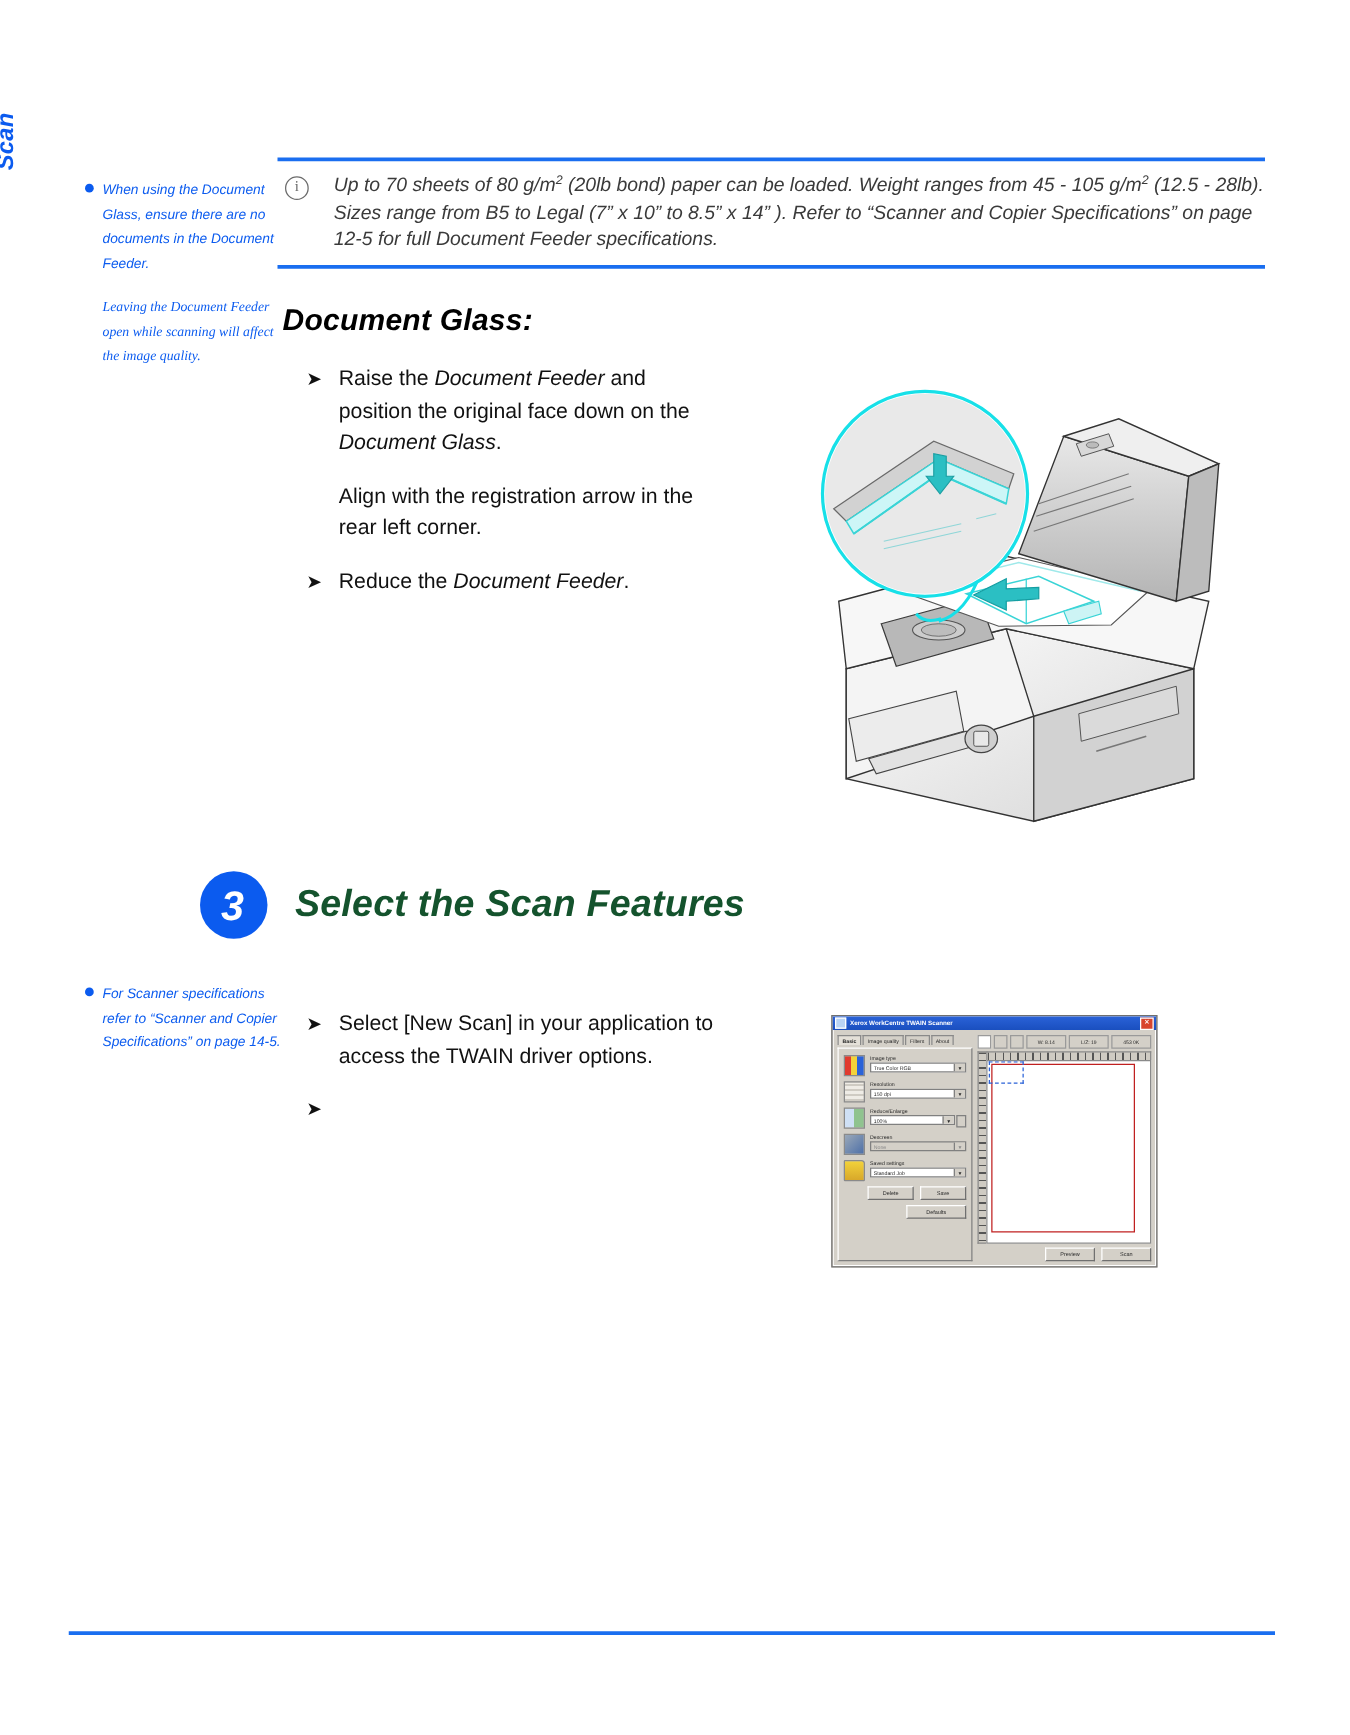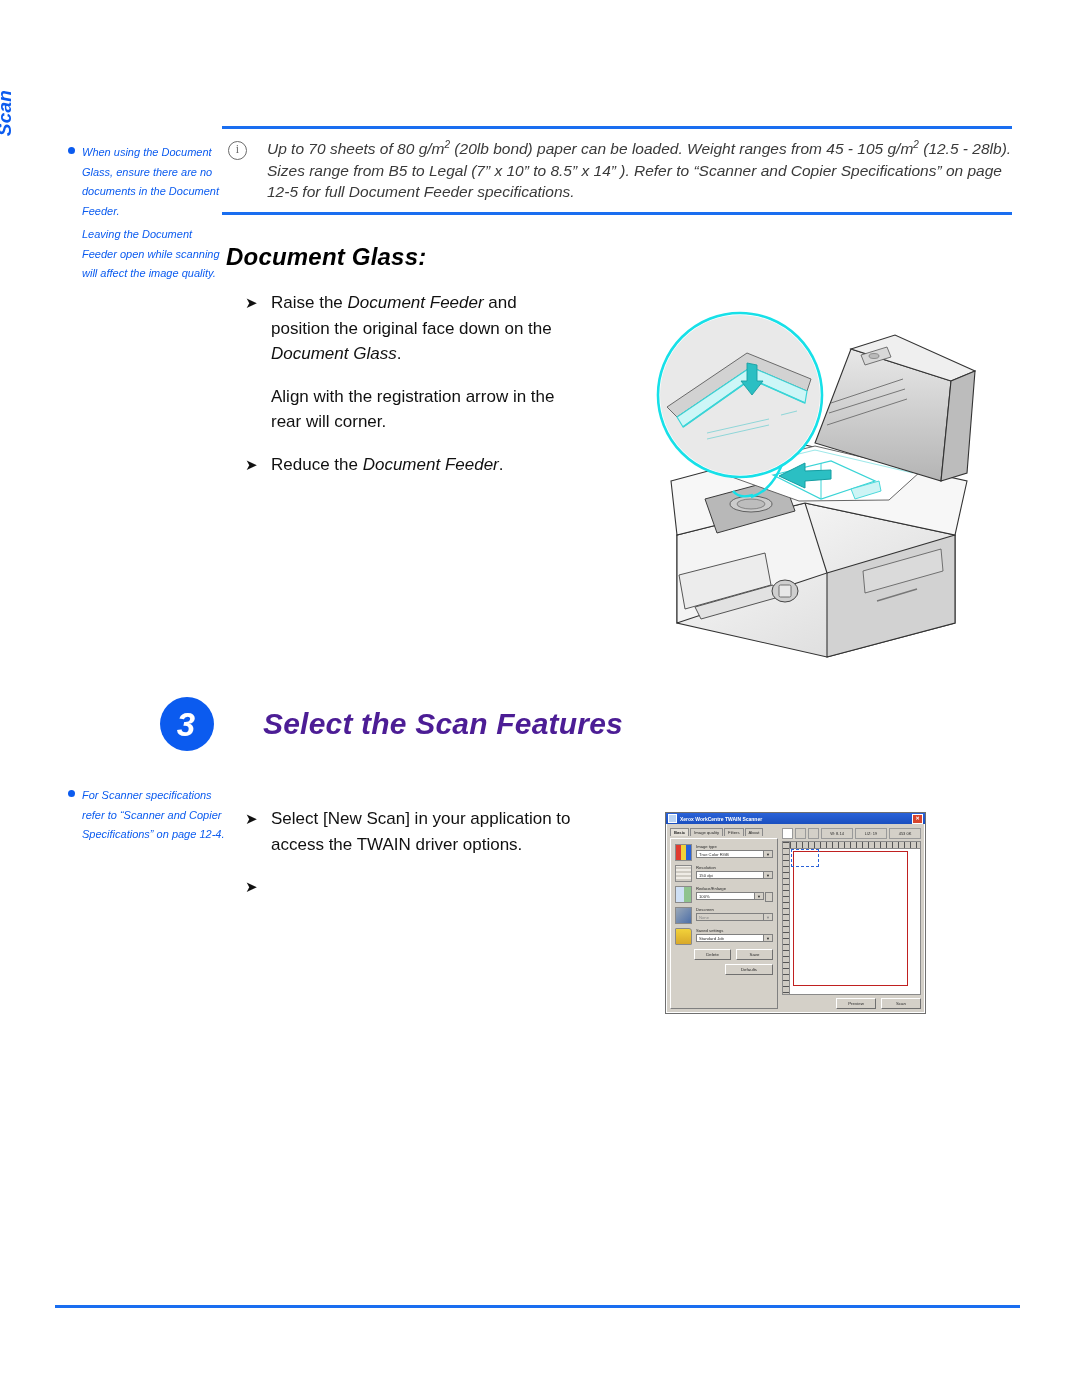--- a/index.html
+++ b/index.html
@@ -27,21 +27,21 @@
   .margin-note{
     position:absolute;
     color:#0b5bef;font-style:italic;font-size:11px;line-height:19.5px;
     width:145px;
   }
   .margin-note .bullet{
     position:absolute;left:-14px;top:4px;
     width:7px;height:7px;border-radius:50%;background:#0b5bef;
   }
   .margin-note p{margin:0 0 0 0;}
-  .margin-note p + p{margin-top:4px;}
+  .margin-note p + p{margin-top:16px;font-family:Liberation Serif, serif;}
   #note-top{left:82px;top:143px;}
   #note-bottom{left:82px;top:786px;}
 
   
   .notebox{
     position:absolute;left:222px;top:126px;width:790px;
   }
   .notebox .rule{height:3px;background:#1a6ef0;width:100%;}
   .notebox .rule.bottom{margin-top:7px;}
   .notebox .nbody{display:flex;gap:20px;padding:9px 0 2px 6px;}
@@ -80,22 +80,22 @@
 
   
   .step{position:absolute;left:160px;top:697px;display:flex;align-items:center;gap:22px;}
   .step-num{
     width:54px;height:54px;border-radius:50%;background:#0b5bef;
     color:#fff;font-size:33px;font-weight:bold;font-style:italic;
     display:flex;align-items:center;justify-content:center;
     line-height:1;padding-right:2px;box-sizing:border-box;
   }
   .step-title{
-    color:#4c1d95;font-size:30px;font-weight:bold;font-style:italic;
-    letter-spacing:.2px;white-space:nowrap;margin-left:27px;
+    color:#14532d;font-size:30px;font-weight:bold;font-style:italic;
+    letter-spacing:.2px;white-space:nowrap;
   }
 
   
   .illus{position:absolute;left:655px;top:285px;width:330px;height:380px;}
 
   
   .twain{
     position:absolute;left:665px;top:812px;width:259px;height:200px;
     background:#d4d0c8;border:1px solid #6f6f6f;
     box-shadow:0 0 0 1px #ffffff inset;
@@ -213,21 +213,21 @@
     <div class="rule bottom"></div>
   </div>
 
   <div class="subhead">Document Glass:</div>
 
   <div class="body-col" id="col-glass">
     <div class="bul">
       <span class="arrowg">➤</span>
       <span><span>Raise the </span><span class="it">Document Feeder</span><span> and position the original face down on the </span><span class="it">Document Glass</span><span>.</span></span>
     </div>
-    <div class="cont">Align with the registration arrow in the rear will corner.</div>
+    <div class="cont">Align with the registration arrow in the rear left corner.</div>
     <div class="bul">
       <span class="arrowg">➤</span>
       <span><span>Reduce the </span><span class="it">Document Feeder</span><span>.</span></span>
     </div>
   </div>
 
   <div class="illus">
     <svg viewBox="0 0 330 380" width="330" height="380">
       <defs>
         <linearGradient id="gmid" x1="0" y1="0" x2="1" y2="1">
@@ -294,21 +294,21 @@
     </svg>
   </div>
 
   <div class="step">
     <div class="step-num">3</div>
     <div class="step-title">Select the Scan Features</div>
   </div>
 
   <div class="margin-note" id="note-bottom">
     <span class="bullet"></span>
-    <p>For Scanner specifications refer to “Scanner and Copier Specifications” on page 12-4.</p>
+    <p>For Scanner specifications refer to “Scanner and Copier Specifications” on page 14-5.</p>
   </div>
 
   <div class="body-col" id="col-scan">
     <div class="bul">
       <span class="arrowg">➤</span>
       <span>Select [New Scan] in your application to access the TWAIN driver options.</span>
     </div>
     <div class="bul">
       <span class="arrowg">➤</span>
     </div>

